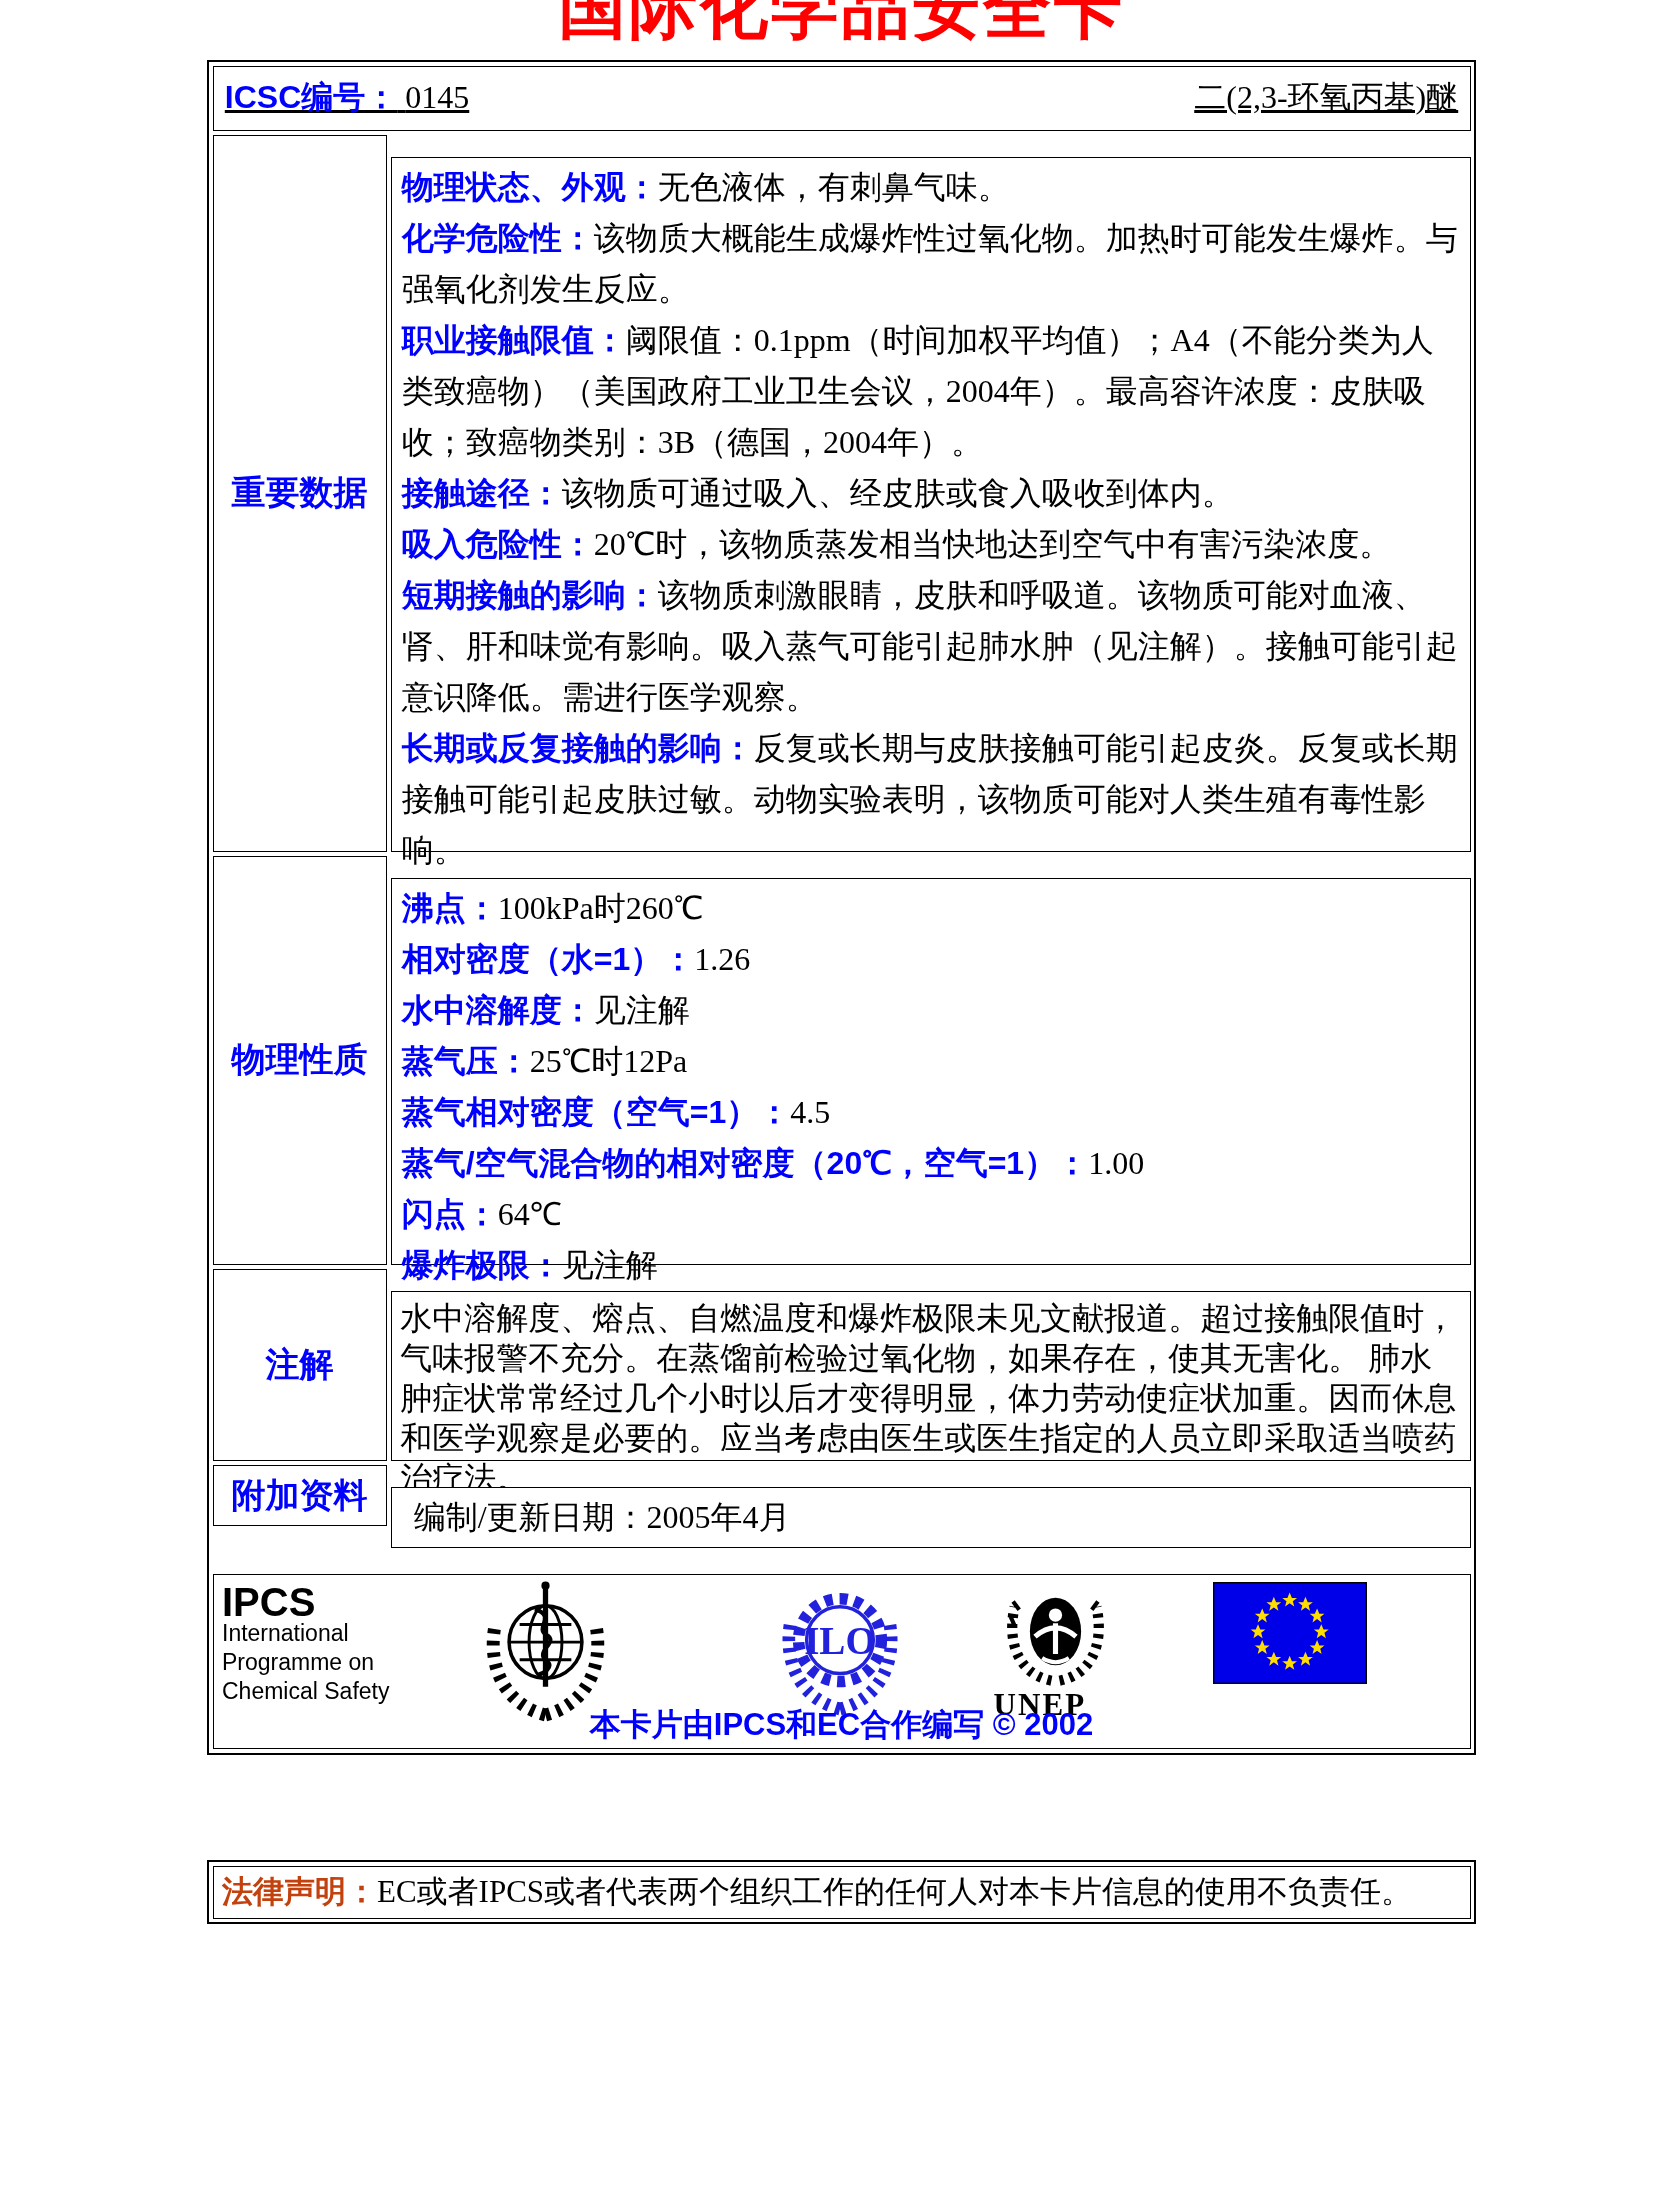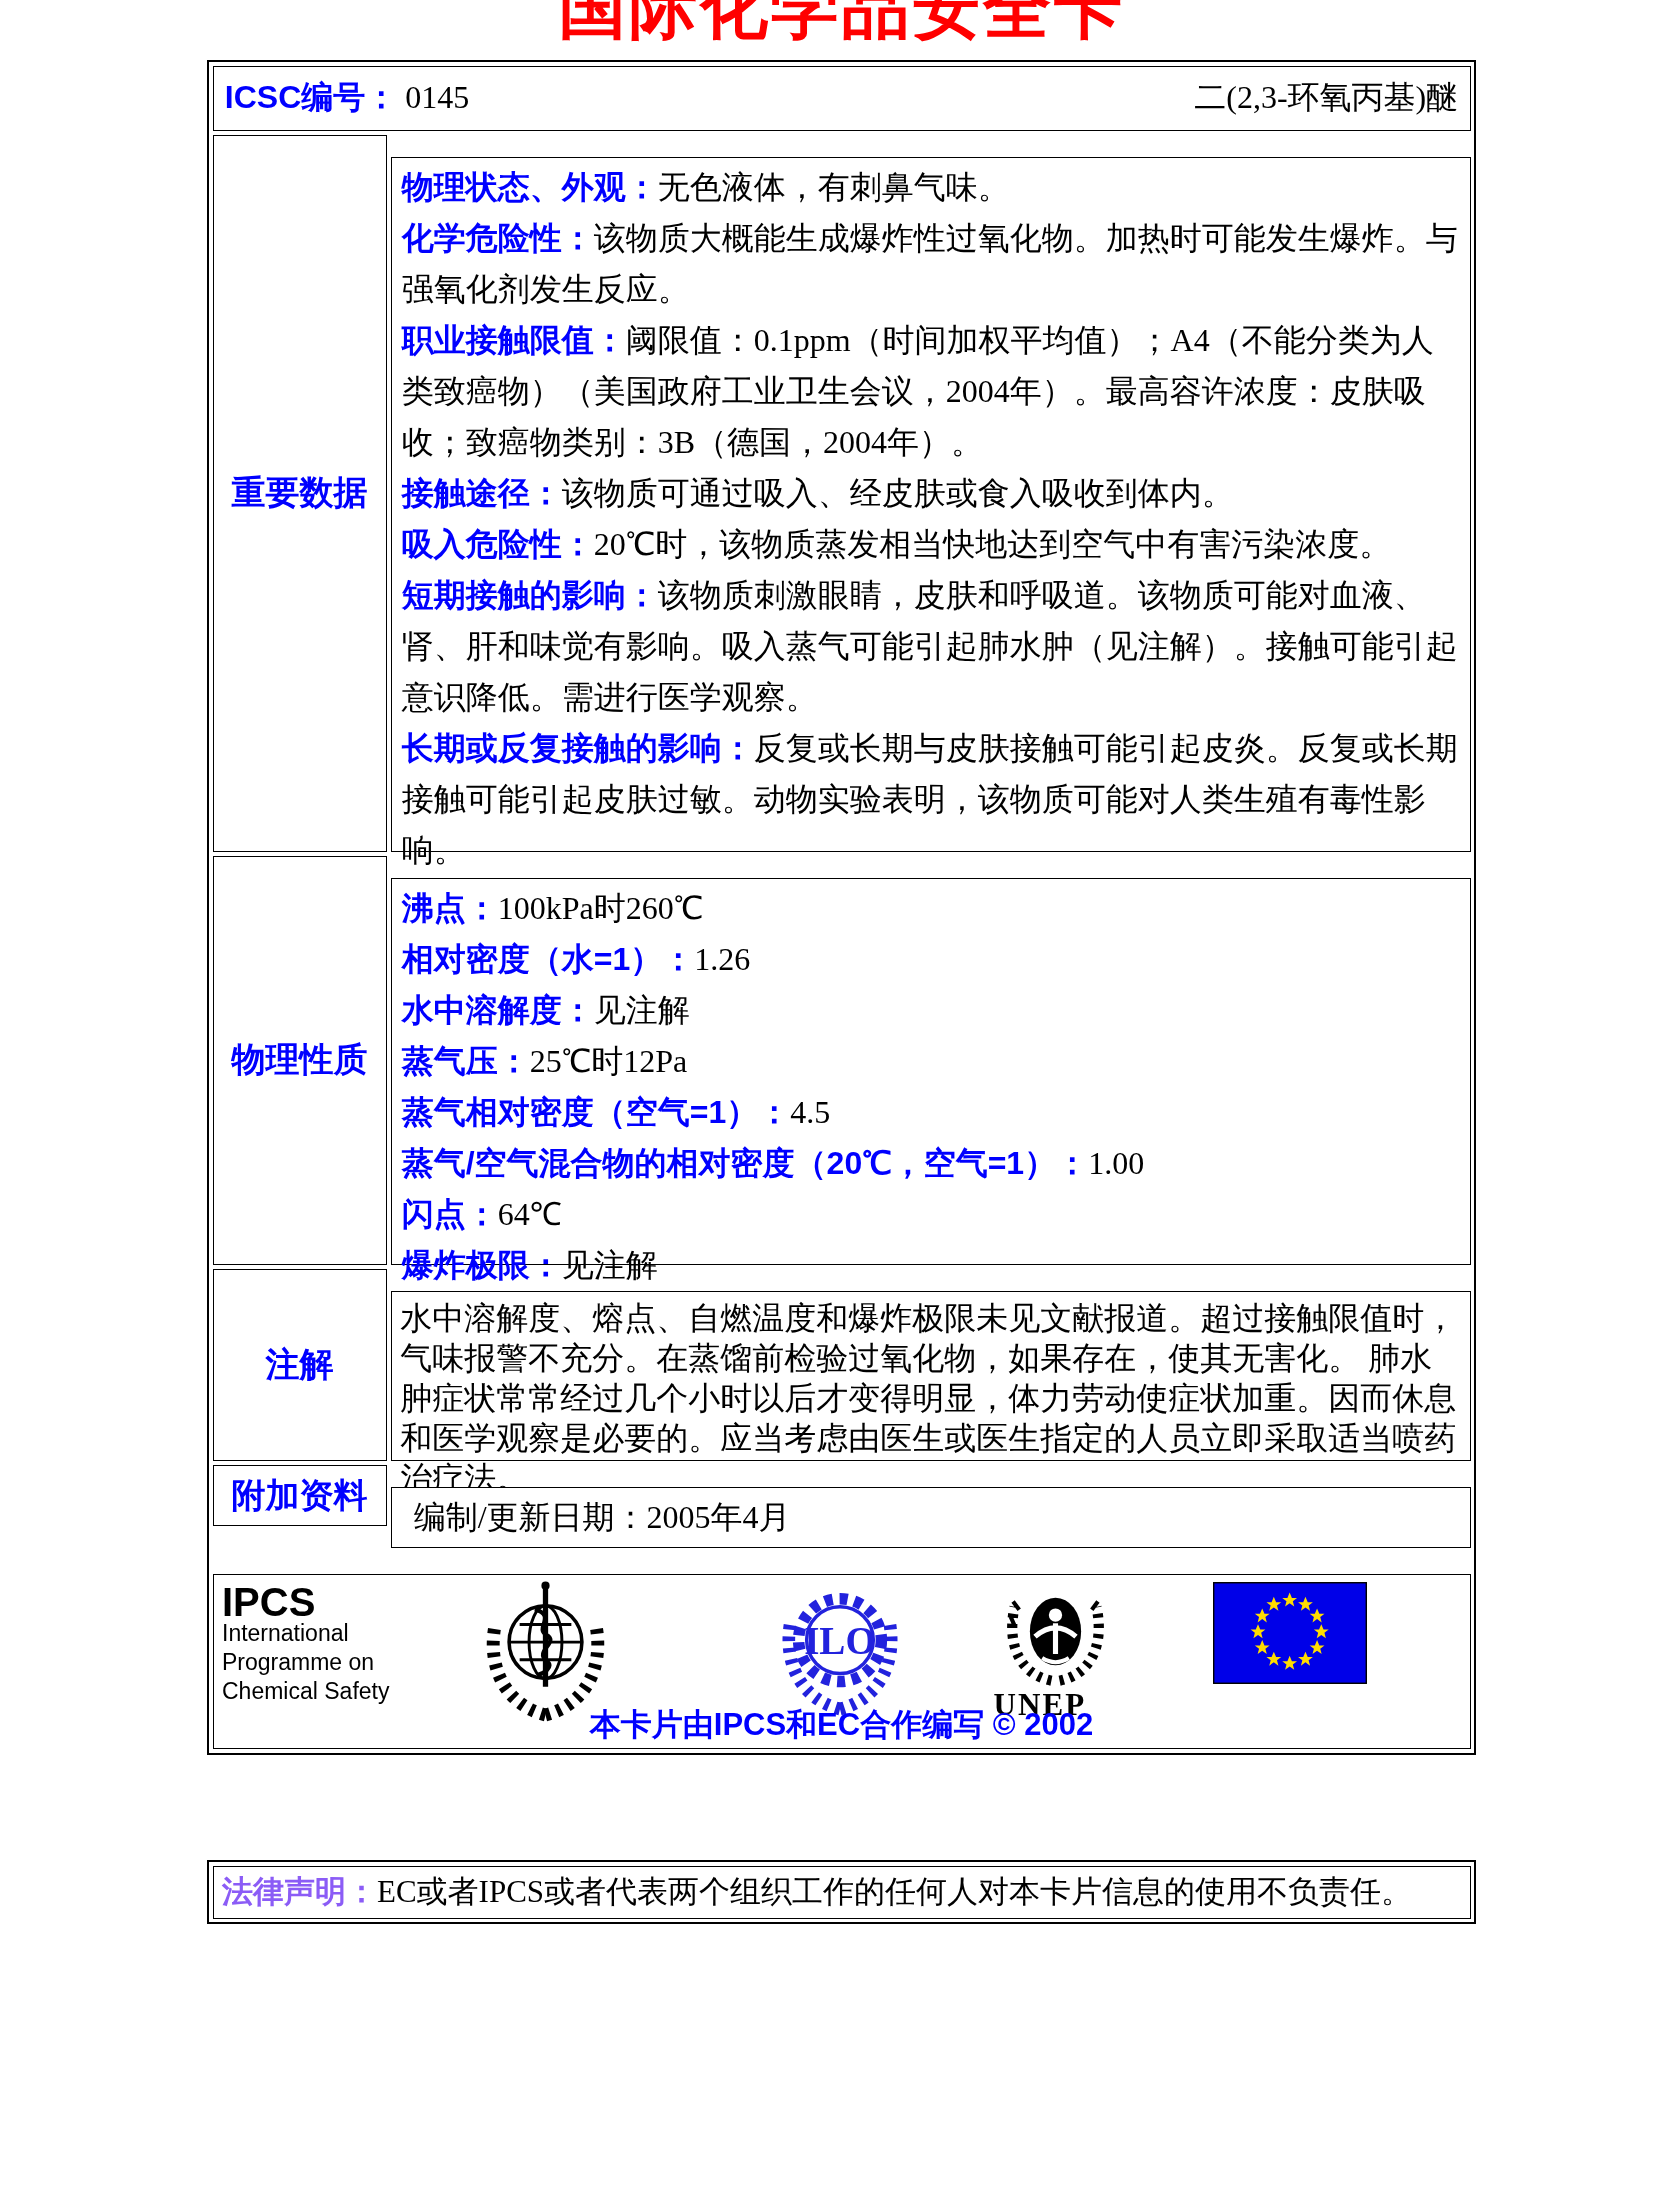--- a/index.html
+++ b/index.html
@@ -22,21 +22,21 @@
     border:2.8px solid #000; padding:3.5px;
     display:flex; flex-direction:column; gap:4.2px; background:#fff;
   }
   #main-frame { top:60px; }
   #legal-frame { top:1860px; }
   .row { display:flex; gap:4.2px; }
   .cell { border:1.4px solid #000; background:#fff; }
   
   .header-cell {
     flex:1; height:65px; display:flex; align-items:center;
-    justify-content:space-between; padding:0 11.3px; font-size:32px;
+    justify-content:space-between; padding:0 11.3px; font-size:32px;text-decoration:underline;
   }
   .blue-label {
     color:#0000ff; font-family:"Liberation Sans", sans-serif; font-weight:bold;
   }
   .section-label-cell {
     width:174px; flex:0 0 174px; display:flex; align-items:center; justify-content:center;
     color:#0000ff; font-family:"Liberation Sans", sans-serif;
     font-weight:bold; font-size:34px; text-align:center;
   }
   .content-cell { flex:1; font-size:32px;margin-top:22px; }
@@ -66,21 +66,21 @@
   }
   #eu-flag { left:999px; top:7px; }
   .credit-line {
     position:absolute; left:0; bottom:2.8px; width:100%; text-align:center;
     color:#0000ff; font-family:"Liberation Sans", sans-serif; font-weight:bold;
     font-size:31px;
   }
   
   .legal-cell { flex:1; display:flex; align-items:center; padding:5.6px 8.5px; font-size:31px; line-height:40px; }
   .legal-label {
-    color:#8b5cf6; font-family:"Liberation Sans", sans-serif; font-weight:bold; white-space:nowrap;
+    color:#c2410c; font-family:"Liberation Sans", sans-serif; font-weight:bold; white-space:nowrap;
   }
 </style>
 </head>
 <body>
 
 <div class="page">
 
   <div class="doc-title">国际化学品安全卡</div>
 
   <div class="frame" id="main-frame">

